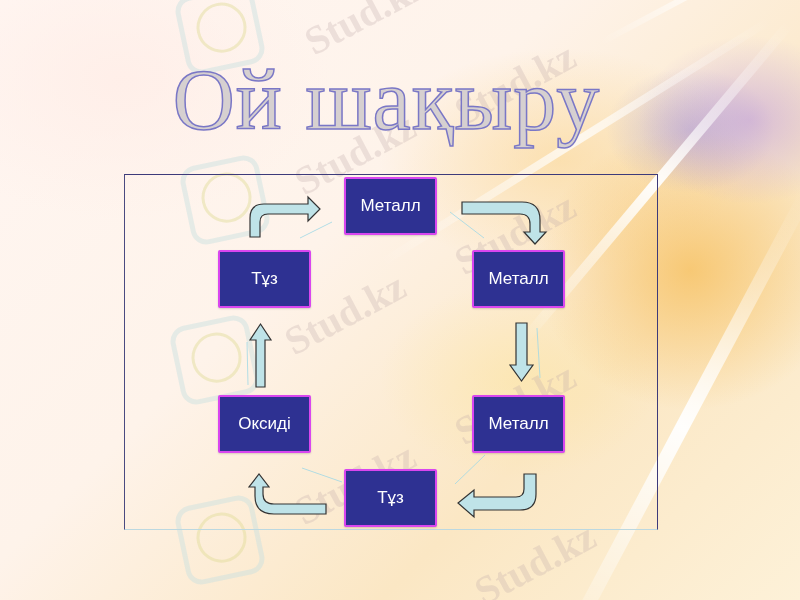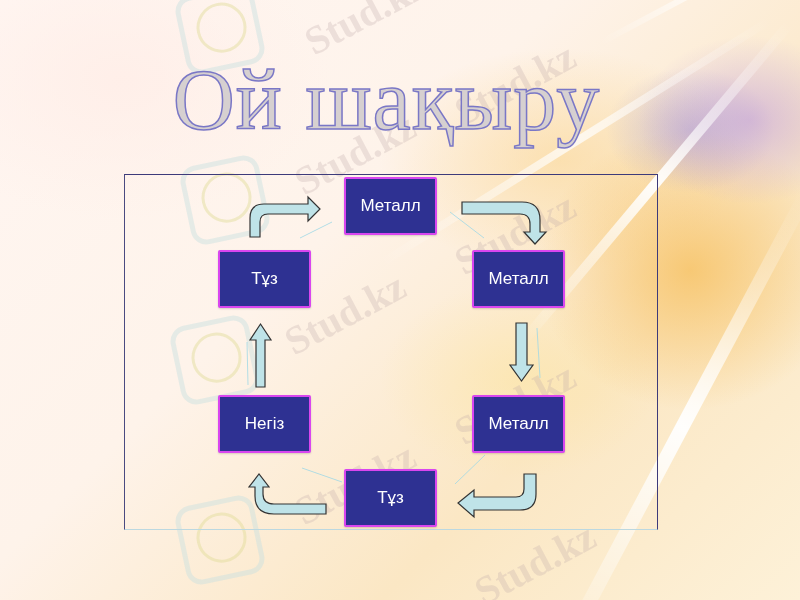--- a/index.html
+++ b/index.html
@@ -104,17 +104,17 @@
 <div class="node" style="left:472px; top:250px;">
   <span>Металл</span>
 </div>
 <div class="node" style="left:472px; top:395px;">
   <span>Металл</span>
 </div>
 <div class="node" style="left:344px; top:469px;">
   <span>Тұз</span>
 </div>
 <div class="node" style="left:218px; top:395px;">
-  <span>Негіз</span>
+  <span>Оксиді</span>
 </div>
 <div class="node" style="left:218px; top:250px;">
   <span>Тұз</span>
 </div>
 
 </body></html>

